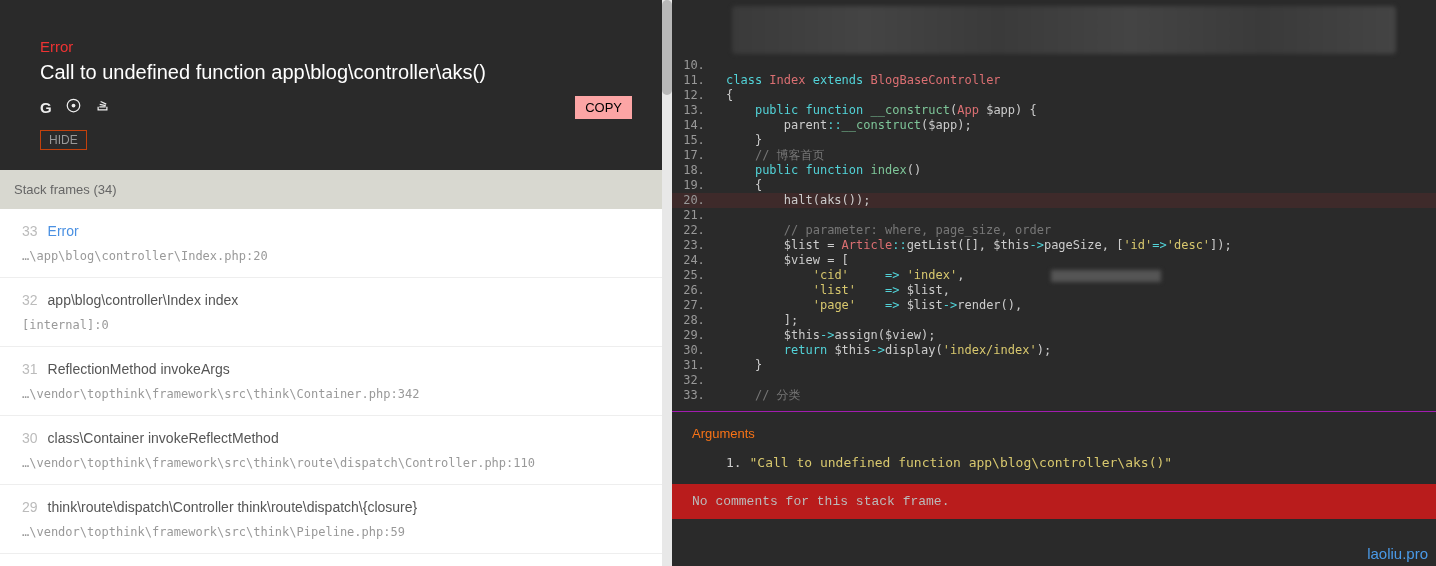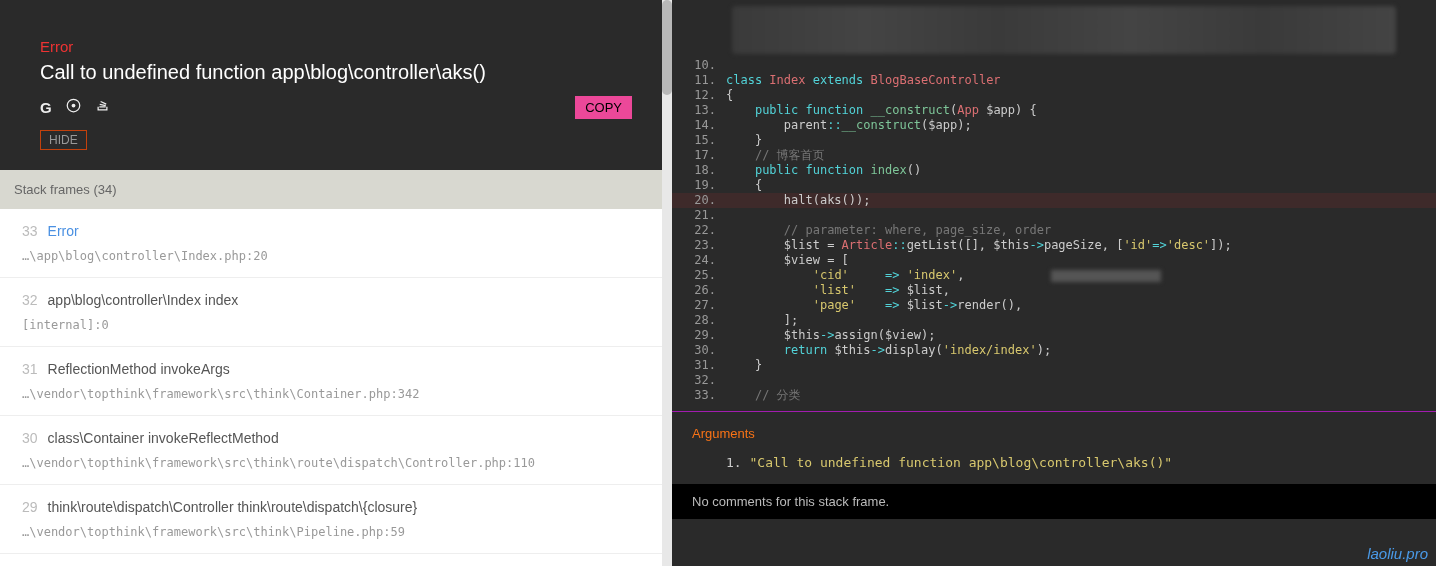--- a/index.html
+++ b/index.html
@@ -6,51 +6,51 @@
 body { font-family: -apple-system, BlinkMacSystemFont, "Segoe UI", sans-serif; font-size: 13px; background: #2a2a2a; color: #ccc; overflow: hidden; }
 .container { display: flex; width: 1436px; height: 566px; }
 .left-panel { width: 672px; background: #fff; display: flex; flex-direction: column; position: relative; }
 .scrollbar { position: absolute; right: 0; top: 0; width: 10px; height: 100%; background: #e8e8e8; }
 .scrollbar-thumb { position: absolute; top: 0; width: 10px; height: 95px; background: #b8b8b8; border-radius: 5px; }
 .header { background: #2a2a2a; padding: 38px 40px 20px 40px; }
 .error-label { color: #e33; font-size: 15px; margin-bottom: 6px; }
 .error-msg { color: #fff; font-size: 20px; margin-bottom: 14px; }
 .icons-row { display: flex; align-items: center; gap: 14px; position: relative; }
 .icon-btn { color: #eee; font-size: 15px; cursor: pointer; }
-.copy-btn { position: absolute; right: 0; background: #ec4899; color: #000; border: none; padding: 4px 10px; font-size: 13px; cursor: pointer; }
+.copy-btn { position: absolute; right: 0; background: #fca5a5; color: #000; border: none; padding: 4px 10px; font-size: 13px; cursor: pointer; }
 .hide-btn { margin-top: 14px; background: transparent; border: 1px solid #c2410c; color: #999; padding: 2px 8px; font-size: 12px; cursor: pointer; }
 .frames-header { background: #d8d8d0; color: #666; padding: 12px 14px; font-size: 13px; }
 .frames { flex: 1; overflow: hidden; background: #fff; }
 .frame { border-bottom: 1px solid #eee; padding: 14px 22px 14px 22px; cursor: pointer; }
 .frame.active { border-right: 3px solid #4a90e2; }
 .frame-top { display: flex; align-items: center; gap: 10px; margin-bottom: 10px; }
 .frame-num { color: #bbb; font-size: 14px; }
 .frame-title { color: #555; font-size: 14px; }
 .frame-title.active { color: #4a90e2; }
 .frame-path { color: #999; font-family: "Consolas", "Monaco", monospace; font-size: 12px; }
 .right-panel { flex: 1; background: #2a2a2a; display: flex; flex-direction: column; padding: 0; }
 .blurred-top { height: 48px; background: linear-gradient(90deg, #3a3a3a 0%, #444 20%, #3a3a3a 40%, #444 60%, #3a3a3a 80%, #444 100%); filter: blur(2px); margin: 6px 40px 0 60px; border-radius: 4px; }
 .code-block { font-family: "Consolas", "Monaco", monospace; font-size: 12px; line-height: 15px; padding: 4px 0 0 0; }
 .code-line { display: flex; }
 .code-line.hl { background: #3e2a2a; }
-.gutter { width: 54px; text-align: right; padding-right: 10px; color: #999; user-select: none; }
+.gutter { width: 54px; text-align: center; padding-right: 10px; color: #999; user-select: none; }
 .gutter::after { content: "."; }
 .code { white-space: pre; color: #ccc; }
 .code-blur { display: inline-block; width: 110px; height: 12px; background: #555; filter: blur(2px); vertical-align: middle; }
 .kw-blue { color: #52d3d8; }
 .kw-red { color: #db6f72; }
 .kw-green { color: #7ec699; }
 .kw-yellow { color: #d8c86e; }
 .kw-gray { color: #777; }
 .args-header { color: #f97316; padding: 14px 0 12px 20px; font-size: 13px; border-top: 1px solid #a21caf; margin-top: 8px; }
 .args-body { font-family: "Consolas", "Monaco", monospace; padding: 2px 0 14px 54px; }
 .args-body .argnum { color: #ccc; }
 .args-body .argval { color: #d8c86e; }
-.comments-row { background: #000000; color: #bbb; padding: 10px 20px; font-size: 13px; }
-.watermark { position: absolute; bottom: 4px; right: 8px; color: #4a9ae8; font-style: italic; font-size: 15px; }
+.comments-row { background: #b91c1c; color: #bbb; padding: 10px 20px; font-size: 13px; font-family: Liberation Mono, monospace; }
+.watermark { position: absolute; bottom: 4px; right: 8px; color: #4a9ae8; font-size: 15px; }
 </style>
 </head>
 <body>
 
 <div class="container">
   <div class="left-panel">
     <div class="scrollbar">
       <div class="scrollbar-thumb"></div>
     </div>
     <div class="header">

